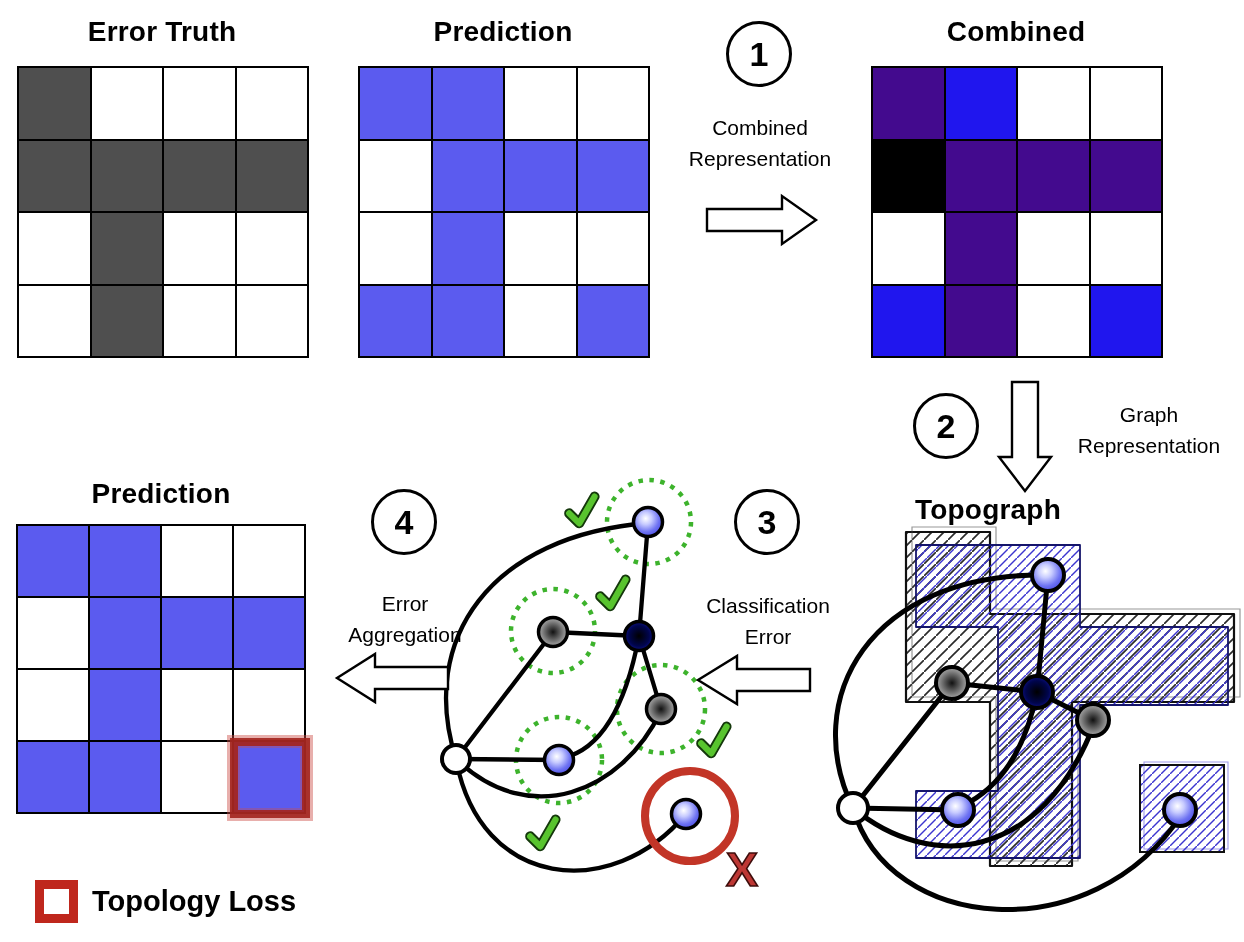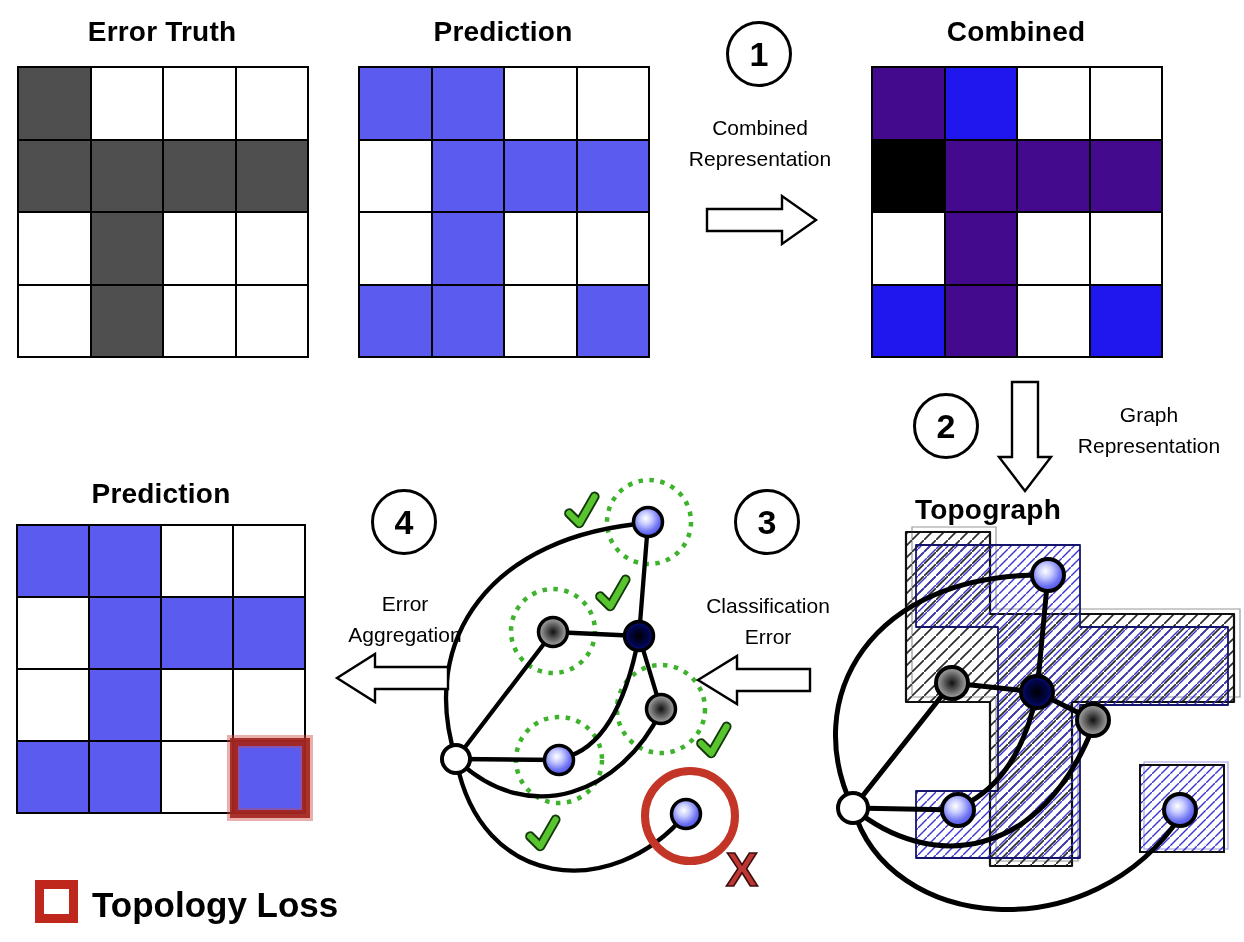--- a/index.html
+++ b/index.html
@@ -10,21 +10,21 @@
   .grid{display:grid;grid-template-columns:repeat(4,1fr);grid-template-rows:repeat(4,1fr);
         gap:2px;padding:2px;background:#000;box-sizing:border-box;}
   .grid .cell{width:100%;height:100%;}
   .step-circle{width:66px;height:66px;border:3px solid #000;border-radius:50%;
         background:#fff;text-align:center;box-sizing:border-box;}
   .step-circle span{display:block;font-weight:bold;font-size:34px;line-height:60px;}
   .step-label{width:220px;text-align:center;font-size:21px;line-height:31px;}
   #cell-highlight{box-sizing:border-box;border:8px solid rgba(164,38,32,.95);
         box-shadow:0 0 0 3px rgba(205,78,70,.45), inset 0 0 0 2px rgba(205,78,70,.35);}
   #legend-swatch{width:25px;height:25px;border:9px solid #bf271d;background:#fff;}
-  #legend-label{font-size:35px;font-weight:bold;}
+  #legend-label{font-size:29px;font-weight:bold;}
   svg{display:block;}
 </style>
 </head>
 <body>
 
 <div id="page">
 
   <svg class="abs" style="left:0;top:0;" width="1244" height="942" viewBox="0 0 1244 942">
     <defs>
       <pattern id="hatchBlue" width="9" height="9" patternUnits="userSpaceOnUse">

